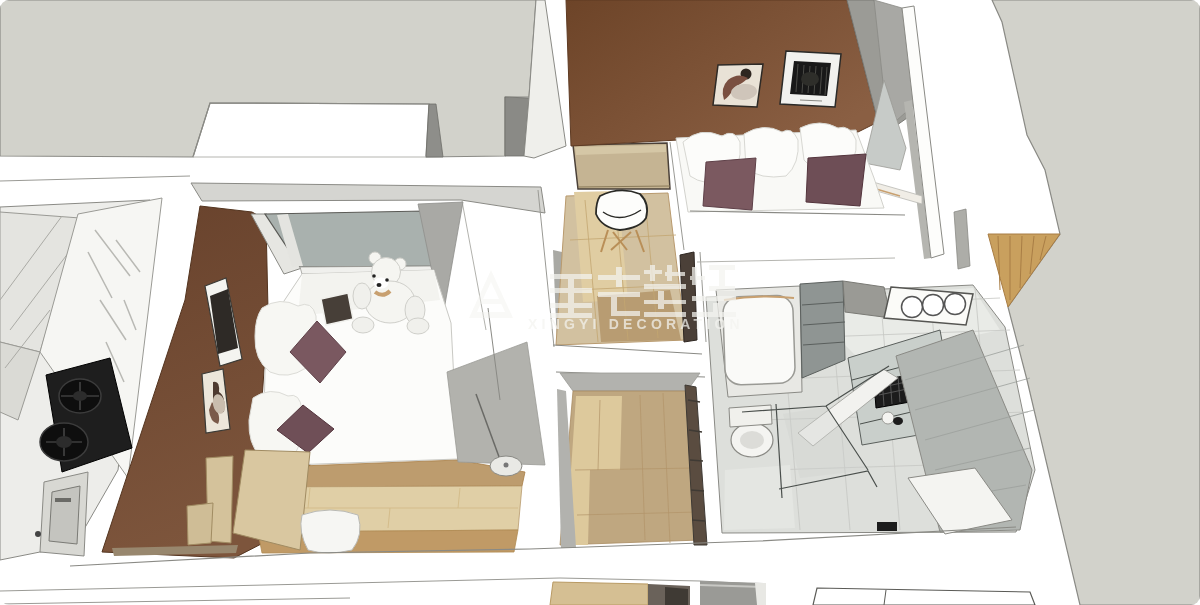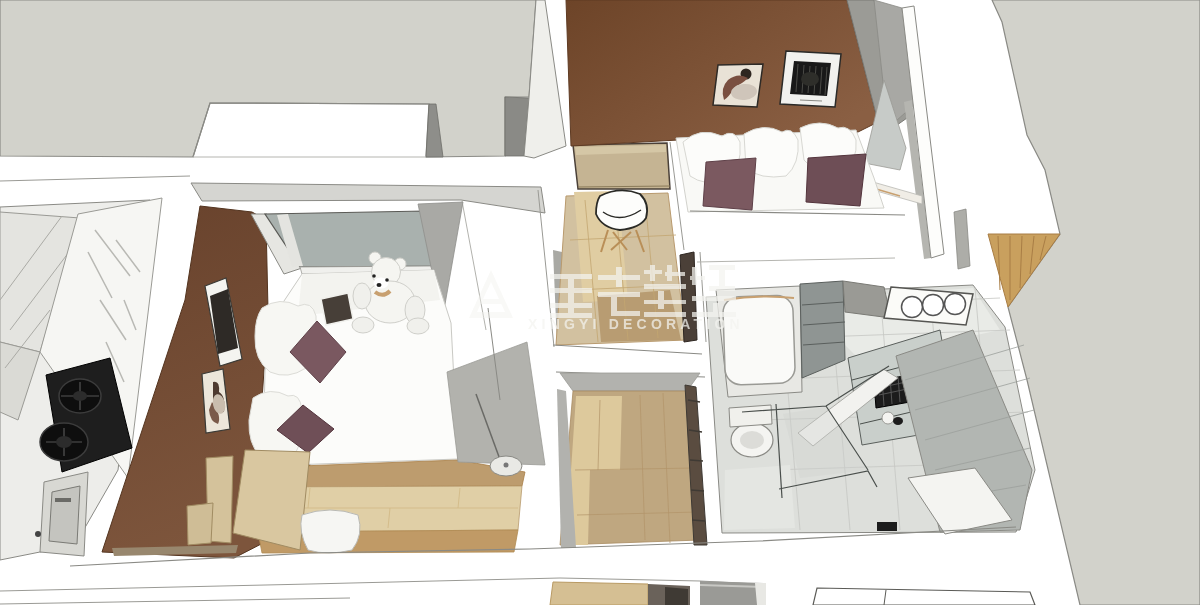--- a/index.html
+++ b/index.html
@@ -1,16 +1,16 @@
 <!DOCTYPE html>
 <html><head>
 <meta charset="utf-8">
 <style>
 html,body{margin:0;padding:0;background:#ffffff;}
-#scene{width:1200px;height:605px;position:relative;overflow:hidden;font-family:"Liberation Sans",sans-serif;}
+#scene{width:1200px;height:605px;position:relative;overflow:hidden;font-family:"Liberation Sans",sans-serif;border-radius:9px;}
 </style>
 </head>
 <body>
 <div id="scene">
 <svg width="1200" height="605" viewBox="0 0 1200 605" xmlns="http://www.w3.org/2000/svg">
 <defs>
 <linearGradient id="br1" x1="0" y1="0" x2="0.25" y2="1">
 <stop offset="0" stop-color="#68422c"></stop>
 <stop offset="1" stop-color="#7d553c"></stop>
 </linearGradient>

